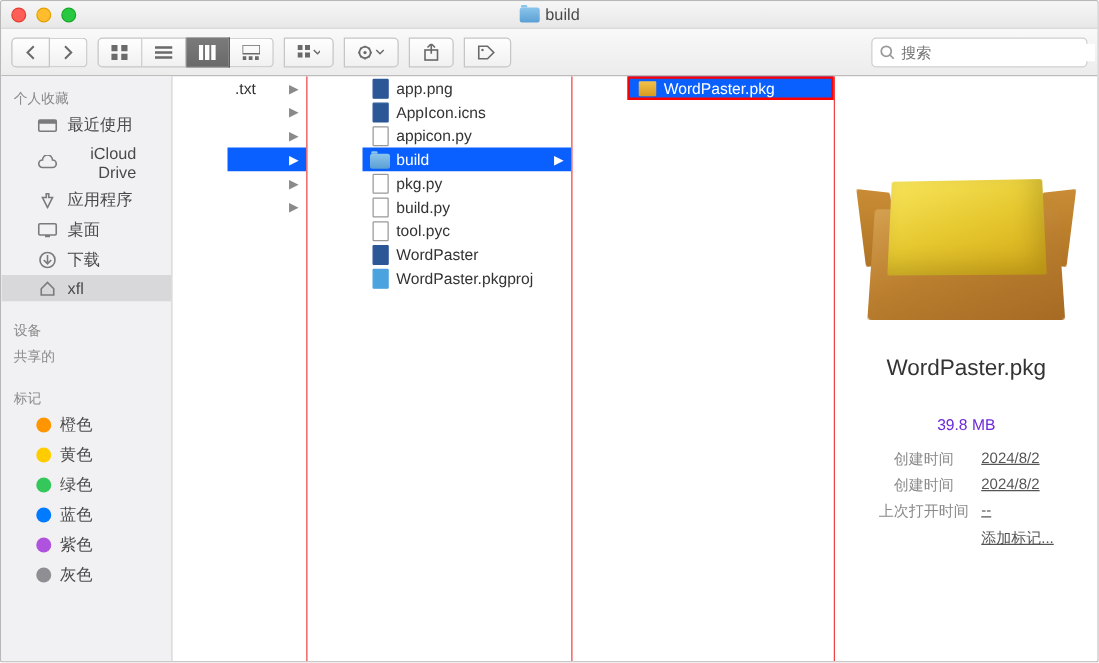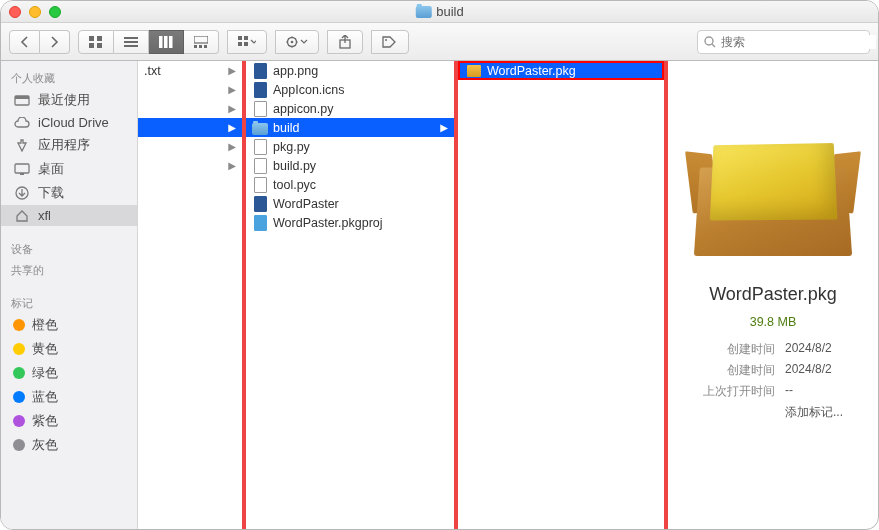--- a/index.html
+++ b/index.html
@@ -1,17 +1,17 @@
 <!DOCTYPE html>
 <html><head>
 <meta charset="utf-8">
 <style>
 * { margin: 0; padding: 0; box-sizing: border-box; font-family: -apple-system, "Helvetica Neue", sans-serif; }
 body { width: 879px; height: 530px; background: #fff; overflow: hidden; }
-.window { width: 100%; height: 100%; display: flex; flex-direction: column; border: 1px solid #b8b8b8; border-radius: 13px; overflow: hidden; }
+.window { width: 100%; height: 100%; display: flex; flex-direction: column; border: 1px solid #b8b8b8; border-radius: 2px; overflow: hidden; }
 .titlebar { height: 22px; background: linear-gradient(#f6f6f6, #e8e8e8); display: flex; align-items: center; padding: 0 8px; border-bottom: 1px solid #d0d0d0; position: relative; }
 .traffic { display: flex; gap: 8px; }
 .traffic-dot { width: 12px; height: 12px; border-radius: 50%; }
 .red { background: #ff5f57; border: 0.5px solid #e33e32; }
 .yellow { background: #ffbd2e; border: 0.5px solid #e2a100; }
 .green { background: #28c940; border: 0.5px solid #17a92c; }
 .title-center { position: absolute; left: 50%; transform: translateX(-50%); display: flex; align-items: center; gap: 5px; font-size: 13px; color: #4a4a4a; }
 .folder-icon-small { width: 16px; height: 12px; background: linear-gradient(#8ac5ec, #5a9fd4); border-radius: 2px; position: relative; }
 .folder-icon-small::before { content: ""; position: absolute; top: -2px; left: 1px; width: 5px; height: 2px; background: #8ac5ec; border-radius: 1px 1px 0 0; }
 .toolbar { height: 38px; background: linear-gradient(#f9f9f9, #ececec); border-bottom: 1px solid #bcbcbc; display: flex; align-items: center; padding: 0 8px; gap: 8px; }
@@ -22,26 +22,26 @@
 .tb-btn + .tb-btn { border-left: none; }
 .tb-single { border-radius: 4px; }
 .tb-btn.active { background: linear-gradient(#7a7a7a, #6a6a6a); color: #fff; border-color: #5f5f5f; }
 .spacer { flex: 1; }
 .search { width: 173px; height: 24px; border: 1px solid #cfcfcf; border-radius: 4px; background: #fff; display: flex; align-items: center; padding: 0 6px; gap: 5px; }
 .search input { border: none; outline: none; font-size: 12px; flex: 1; color: #333; }
 .search-icon { color: #9a9a9a; font-size: 13px; }
 .body { flex: 1; display: flex; overflow: hidden; }
 .sidebar { width: 137px; background: #f1f1f3; border-right: 1px solid #d6d6d6; padding-top: 6px; overflow-y: auto; }
 .sb-header { font-size: 11px; color: #8a8a8a; padding: 4px 10px 2px; }
-.sb-item { display: flex; align-items: center; gap: 7px; padding: 3px 12px; font-size: 13px; color: #4a4a4a; cursor: pointer; }
+.sb-item { display: flex; align-items: center; gap: 7px; padding: 3px 28px; font-size: 13px; color: #4a4a4a; cursor: pointer; text-align: right; }
 .sb-item.selected { background: #d8d8da; }
 .sb-ico { width: 18px; height: 14px; display: flex; align-items: center; justify-content: center; color: #7b7b7b; }
 .tag-dot { width: 12px; height: 12px; border-radius: 50%; }
 .columns { flex: 1; display: flex; }
-.col { border-right: 4px solid #ef4444; overflow-y: auto; }
+.col { border-right: 1px solid #ef4444; overflow-y: auto; padding-left: 44px; }
 .col1 { width: 108px; }
 .col2 { width: 212px; }
 .col3 { width: 210px; }
 .preview { flex: 1; display: flex; flex-direction: column; align-items: center; padding: 40px 12px 12px; }
 .row { display: flex; align-items: center; padding: 2px 6px; font-size: 12.5px; color: #333; cursor: pointer; gap: 5px; height: 19px; position: relative; }
 .row.selected { background: #0a60ff; color: #fff; }
 .row.selected .chev { color: #fff; }
 .row .chev { margin-left: auto; color: #8a8a8a; font-size: 10px; }
 .row .fi { width: 16px; height: 16px; display: flex; align-items: center; justify-content: center; font-size: 12px; }
 .highlight-box { border: 2.5px solid #ff0000; }
@@ -50,24 +50,24 @@
 .file-page.py { border-color: #999; }
 .folder-ico { width: 16px; height: 12px; background: linear-gradient(#8ac5ec, #5a9fd4); border-radius: 2px; position: relative; margin-top: 2px; }
 .folder-ico::before { content: ""; position: absolute; top: -2px; left: 1px; width: 5px; height: 2px; background: #8ac5ec; border-radius: 1px 1px 0 0; }
 .pkg-ico { width: 14px; height: 12px; background: linear-gradient(#f3c24a, #d89a1e); border-radius: 1px; position: relative; }
 .pkg-big { width: 180px; height: 155px; position: relative; margin-bottom: 28px; }
 .box-base { position: absolute; bottom: 0; left: 14px; width: 152px; height: 92px; background: linear-gradient(160deg, #d4a04f 0%, #bb7f2f 50%, #a66a24 100%); transform: perspective(320px) rotateX(16deg); border-radius: 3px; }
 .box-inner { position: absolute; bottom: 36px; left: 28px; width: 124px; height: 78px; background: linear-gradient(160deg, #f8e55a 0%, #e6c830 50%, #d4a818 100%); transform: perspective(320px) rotateX(14deg) rotateY(-3deg); border-radius: 2px; box-shadow: inset -8px -8px 18px rgba(0,0,0,0.14); }
 .flap-l { position: absolute; bottom: 44px; left: 0px; width: 40px; height: 60px; background: linear-gradient(#c98c35, #b07425); transform: perspective(280px) rotateY(48deg) rotateX(10deg); border-radius: 2px; }
 .flap-r { position: absolute; bottom: 44px; right: 0px; width: 40px; height: 60px; background: linear-gradient(#c98c35, #b07425); transform: perspective(280px) rotateY(-48deg) rotateX(10deg); border-radius: 2px; }
 .pv-name { font-size: 18px; color: #333; margin-bottom: 10px; }
-.pv-size { font-size: 12.5px; color: #4d7c0f; margin-bottom: 12px; }
+.pv-size { font-size: 12.5px; color: #6d28d9; margin-bottom: 12px; margin-top: 18px; }
 .pv-meta { font-size: 12px; color: #666; display: grid; grid-template-columns: auto auto; gap: 4px 10px; }
-.pv-meta .lbl { text-align: right; color: #8a8a8a; }
-.pv-meta .val { text-align: left; color: #555; }
+.pv-meta .lbl { text-align: center; color: #8a8a8a; }
+.pv-meta .val { text-align: left; color: #555; text-decoration: underline; }
 .pv-addtag { color: #1070e0; cursor: pointer; }
 svg { display: block; }
 </style>
 </head>
 <body>
 
 <div class="window">
   <div class="titlebar">
     <div class="traffic">
       <div class="traffic-dot red"></div>

